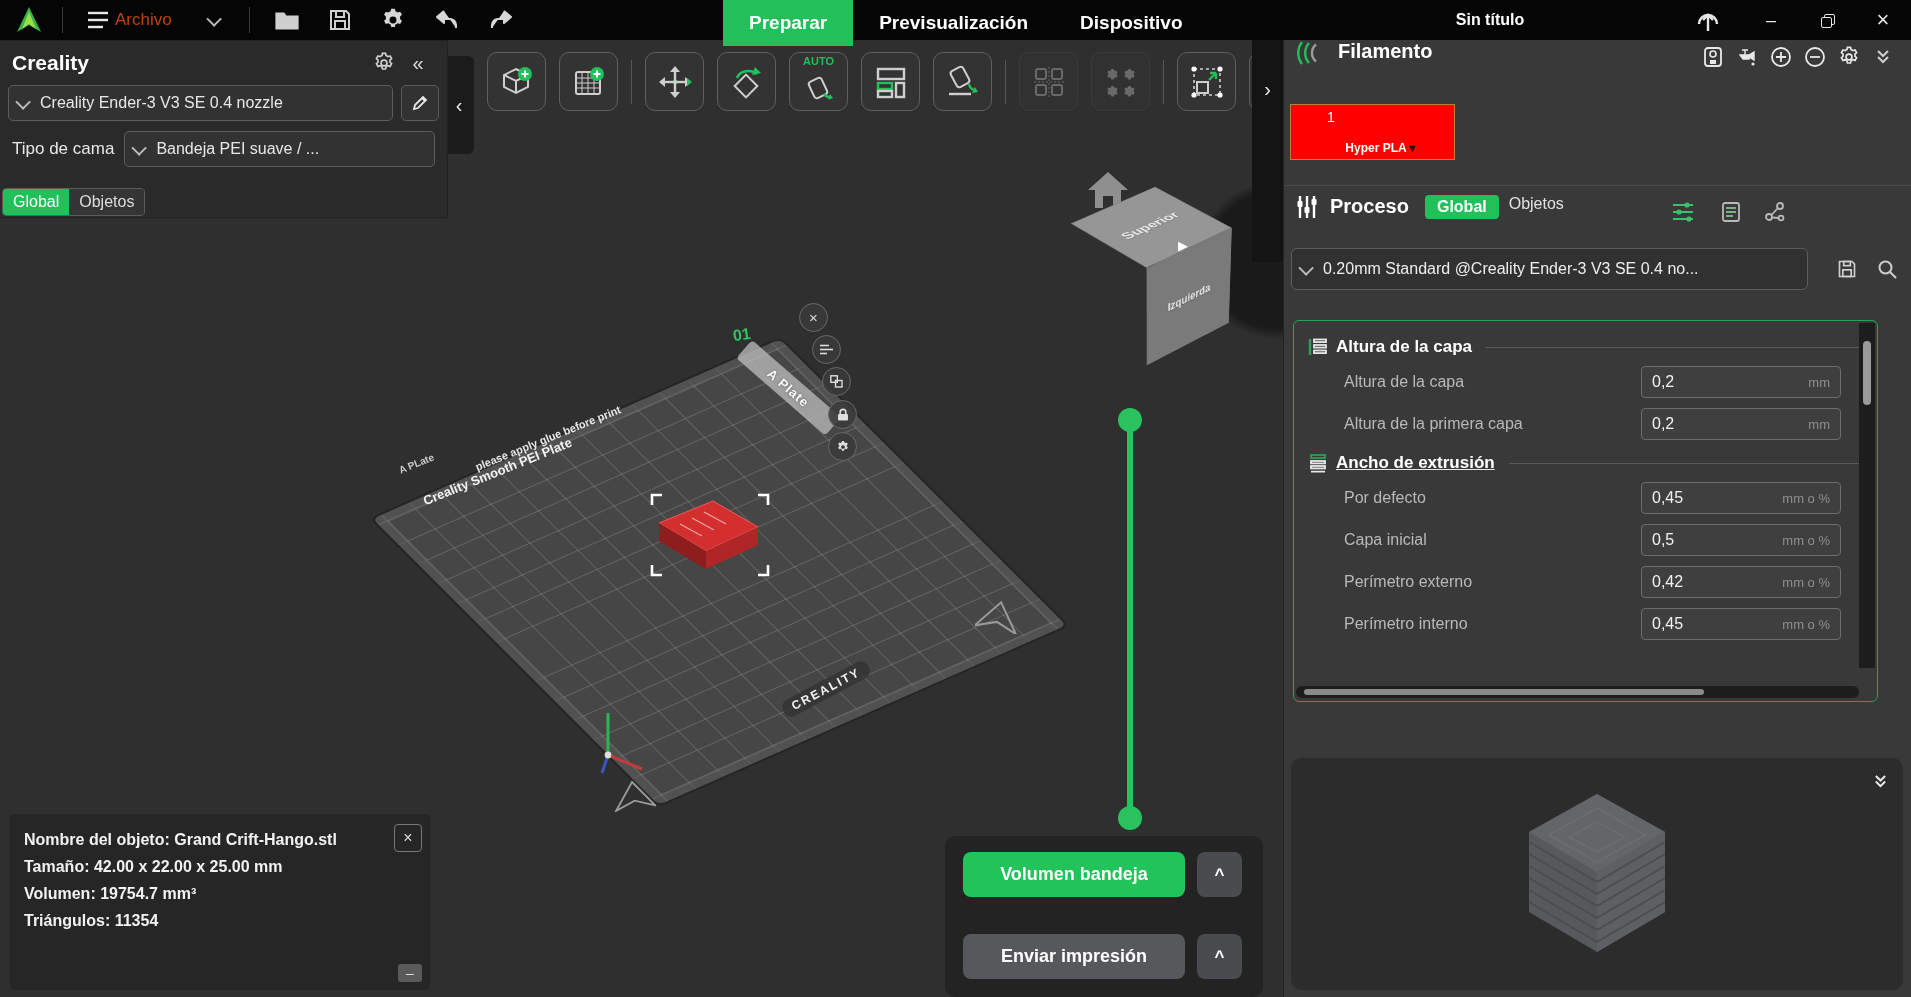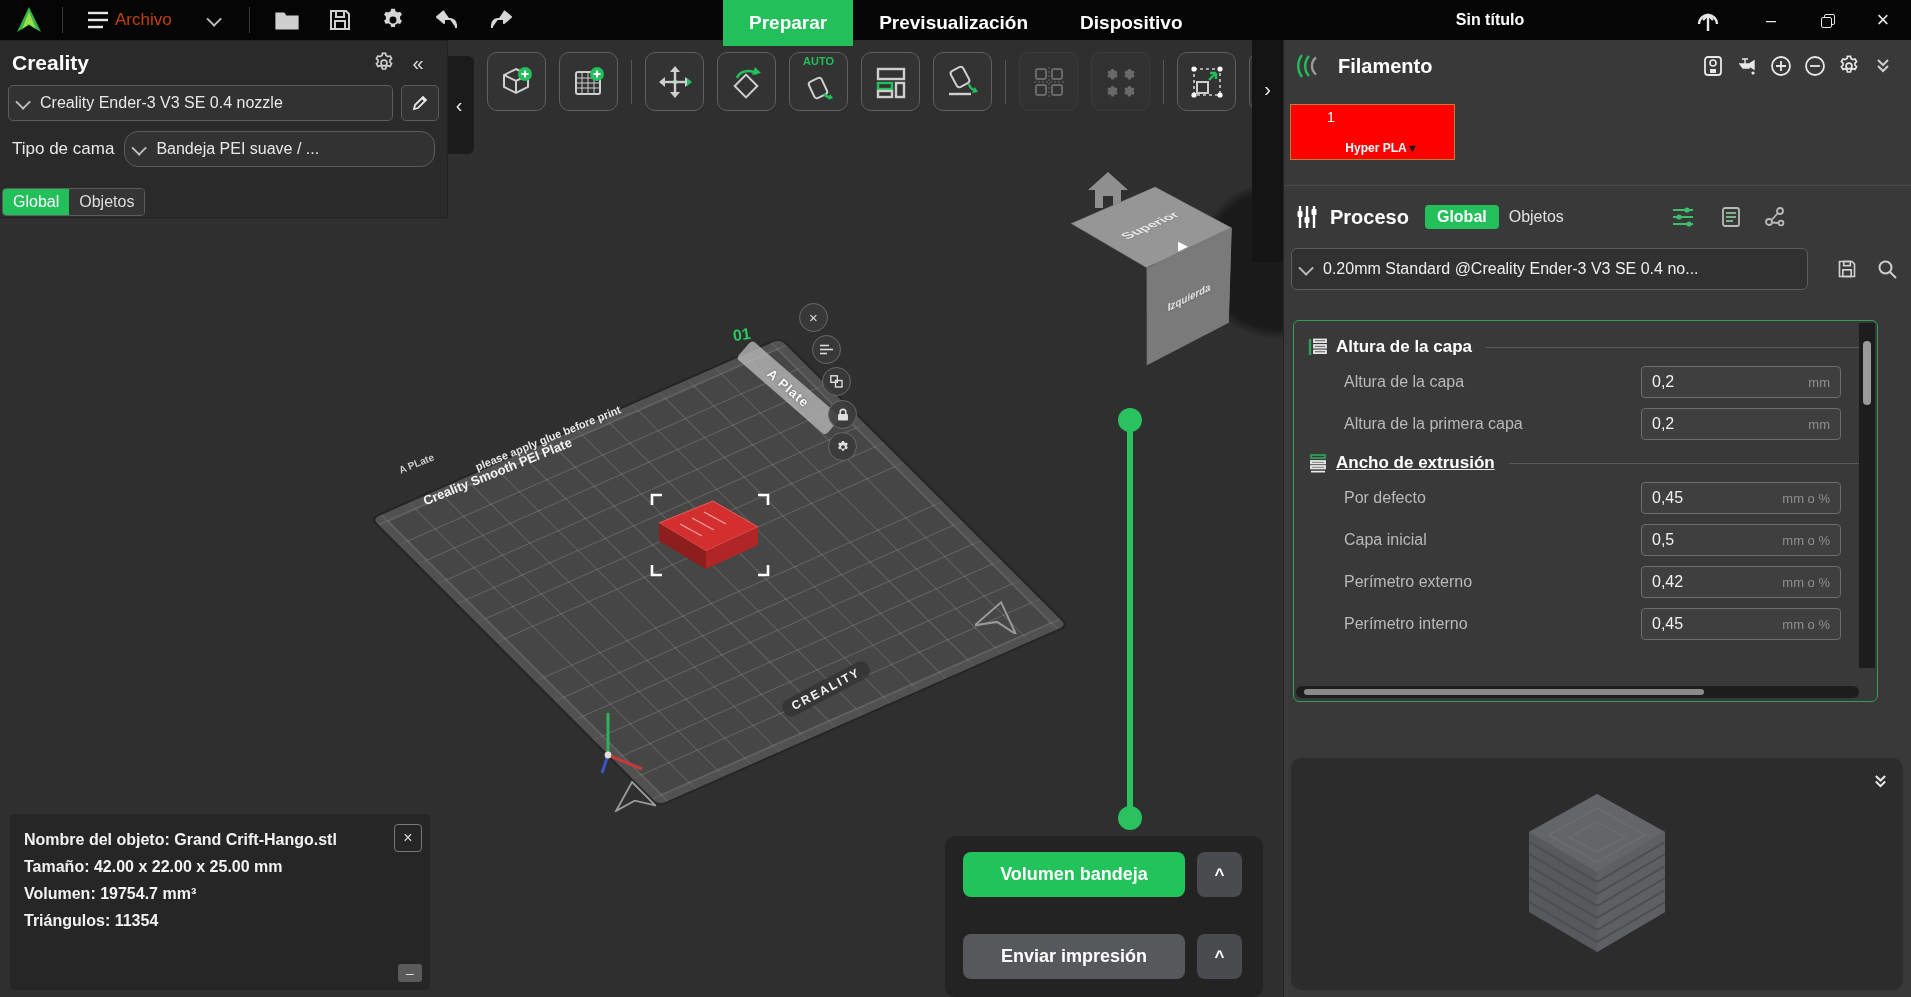--- a/index.html
+++ b/index.html
@@ -55,21 +55,21 @@
   .vcube{position:absolute;left:1095px;top:178px;width:112px;height:112px;perspective:1600px;}
   .cubein{width:100%;height:100%;position:relative;transform-style:preserve-3d;transform:rotateX(-32deg) rotateY(42deg);}
   .face{position:absolute;inset:0;background:#8b8b8b;border:1px solid #767676;display:flex;align-items:center;justify-content:center;
         font-size:17px;font-weight:bold;color:#ececec;text-shadow:0 1px 2px rgba(0,0,0,.25);}
   .face.top{transform:rotateX(90deg) translateZ(56px);background:#969696;}
   .face.front{transform:translateZ(56px);background:#7a7a7a;}
   .face.right{transform:rotateY(90deg) translateZ(56px);background:#858585;}
   .bulge{position:absolute;left:1196px;top:140px;width:160px;height:160px;border-radius:50%;background:radial-gradient(circle,rgba(0,0,0,.45) 0 60%,rgba(0,0,0,0) 70%);}
   
   .rpanel{position:absolute;left:1283px;top:40px;width:628px;height:957px;background:#39393a;border-left:1px solid #242424;}
-  .rp-row{display:flex;align-items:center;}
+  .rp-row{display:flex;align-items:flex-start;}
   .rp-title{font-size:20px;font-weight:bold;color:#fff;}
   .icon-btn{width:34px;height:34px;display:flex;align-items:center;justify-content:center;}
   .swatch{position:absolute;left:6px;top:64px;width:163px;height:54px;background:#fe0000;border:1px solid #b9812f;}
   .swatch .num{position:absolute;left:36px;top:4px;font-size:14px;color:#fff;}
   .swatch .fname{position:absolute;left:16px;right:0;bottom:4px;text-align:center;font-size:12px;color:#fff;font-weight:bold;}
   .pill{background:#23bf5b;color:#fff;border-radius:4px;padding:3px 12px;font-size:16px;font-weight:bold;}
   .profile{position:absolute;left:7px;top:208px;width:495px;height:40px;background:#313132;border:1px solid #5c5c5c;border-radius:6px;
            display:flex;align-items:center;padding:0 10px;font-size:16px;color:#eee;white-space:nowrap;overflow:hidden;}
   .settings{position:absolute;left:9px;top:280px;width:583px;height:380px;border:1.5px solid #2f9e57;border-radius:6px;background:#39393a;overflow:hidden;}
   .sec-head{display:flex;align-items:center;gap:8px;margin:16px 0 4px 14px;}
@@ -427,21 +427,21 @@
         <span style="white-space:nowrap;overflow:hidden;">Creality Ender-3 V3 SE 0.4 nozzle</span>
       </div>
       <div style="width:36px;height:34px;border:1px solid #5c5c5c;border-radius:5px;display:flex;align-items:center;justify-content:center;background:#323233;">
         <svg width="16" height="16" viewBox="0 0 16 16">
             <path d="M2 14l1-4 8-8 3 3-8 8z M10 3l3 3" fill="none" stroke="#e8e8e8" stroke-width="1.8"></path>
           </svg>
       </div>
     </div>
     <div style="display:flex;align-items:center;padding:10px 12px 0;gap:10px;">
       <span style="font-size:17px;color:#e8e8e8;">Tipo de cama</span>
-      <div class="select" style="flex:1;border-radius:14px;">
+      <div class="select" style="flex:1;">
         <span class="chev"></span>
         <span style="white-space:nowrap;overflow:hidden;">Bandeja PEI suave / ...</span>
       </div>
     </div>
     <div class="seg-tabs">
       <div class="seg active">Global</div>
       <div class="seg">Objetos</div>
     </div>
   </div>
 

